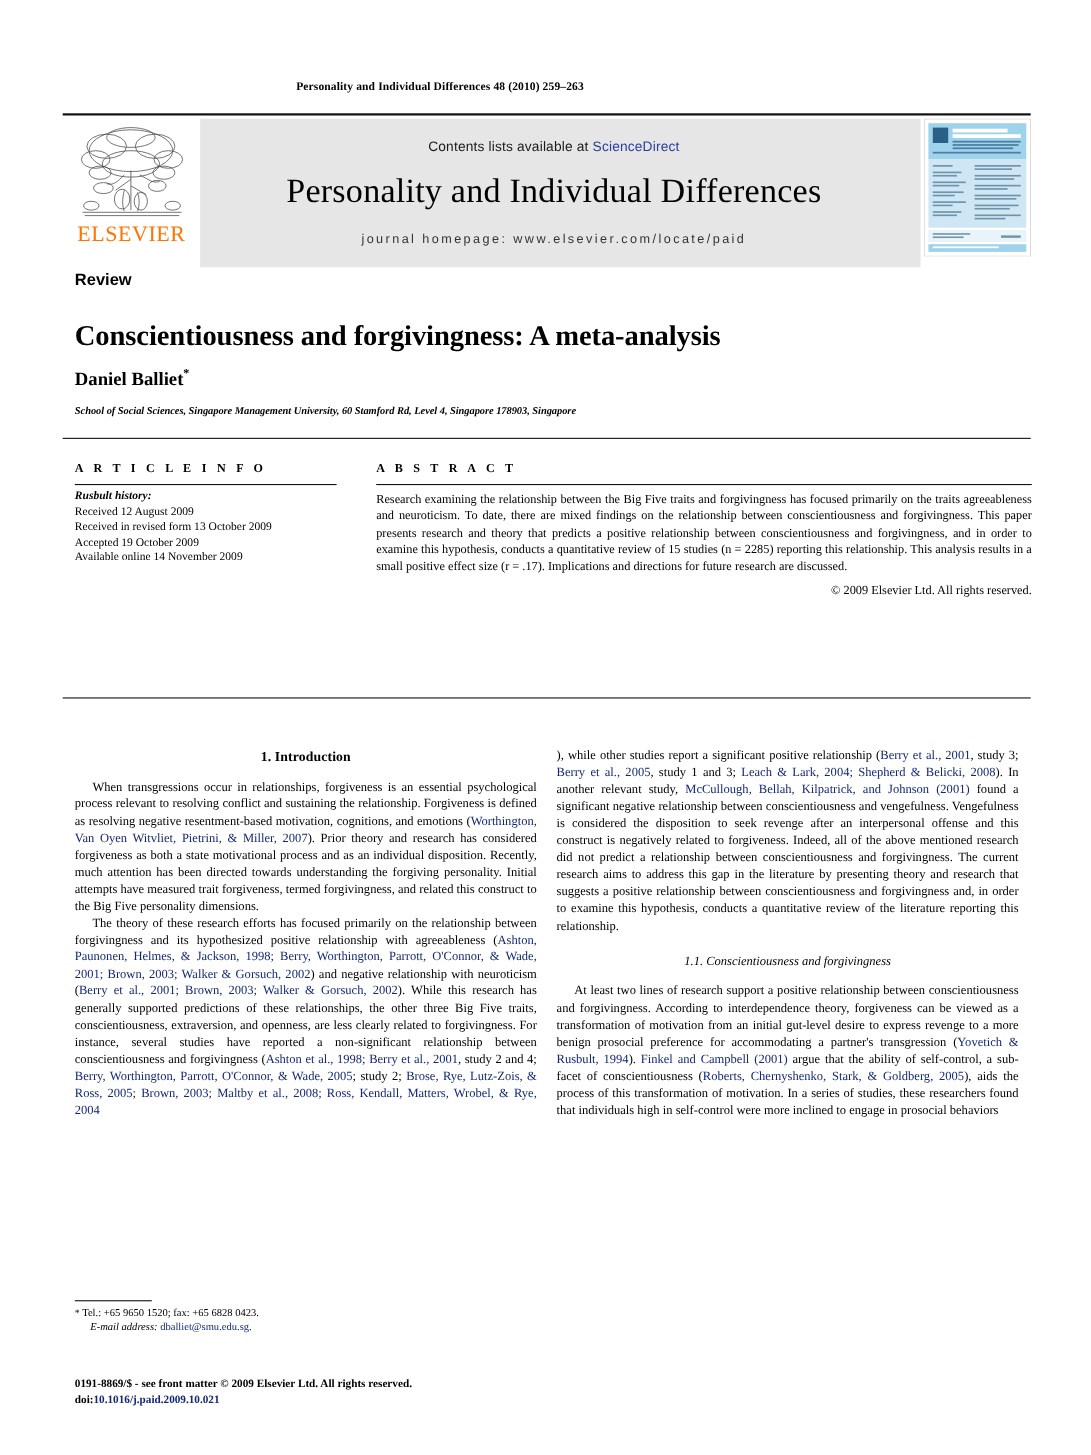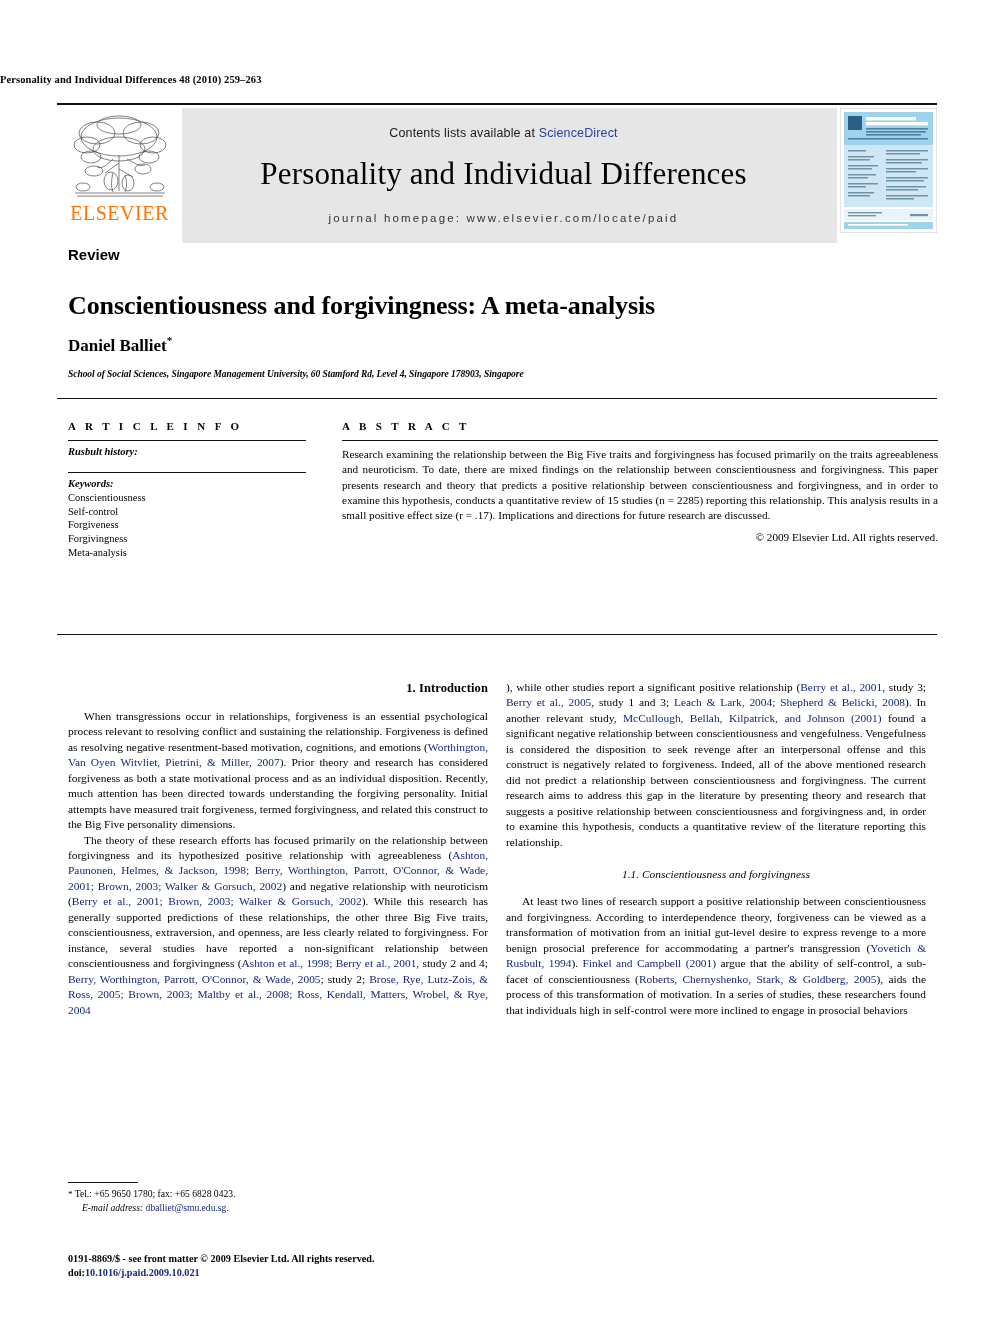--- a/index.html
+++ b/index.html
@@ -19,21 +19,21 @@
     background: #ffffff;
     overflow: hidden;
   }
 
   
   .running-head {
     position: absolute;
     top: 74px;
     left: 0;
     width: 800px;
-    text-align: left;
+    text-align: center;
     font-size: 10.5px;
     font-weight: bold;
     letter-spacing: .1px;
     font-family: "Liberation Serif", serif;
   }
 
   
   .masthead {
     position: absolute;
     left: 57px;
@@ -225,21 +225,21 @@
     font-family: "Liberation Serif", serif;
     -webkit-hyphens: none;
     hyphens: none;
   }
   .col-left  { left: 68px; }
   .col-right { left: 506px; }
   .col h2 {
     font-size: 12.5px;
     font-weight: bold;
     margin: 0 0 12px 0;
-    text-align: right;
+    text-align: center;
     letter-spacing: .1px;
   }
   .col h3 {
     font-size: 11.4px;
     font-weight: normal;
     font-style: italic;
     margin: 17px 0 12px 0;
     text-align: center;
   }
   .col p { margin: 0; text-indent: 16px; }
@@ -384,31 +384,26 @@
   <div class="authors"><span>Daniel Balliet</span><sup>*</sup></div>
   <div class="affiliation">School of Social Sciences, Singapore Management University, 60 Stamford Rd, Level 4, Singapore 178903, Singapore</div>
 
   <div class="info-rule"></div>
   <div class="secthead info">A R T I C L E   I N F O</div>
   <div class="secthead abs">A B S T R A C T</div>
 
   <div class="info-col">
     <div class="hr"></div>
     <div class="lab">Rusbult history:</div>
-    <div class="block2">
-      <div class="hr"></div>
-      <div class="lab">Keywords:</div>
-      <ul>
-        <li>Conscientiousness</li>
-        <li>Self-control</li>
-        <li>Forgiveness</li>
-        <li>Forgivingness</li>
-        <li>Meta-analysis</li>
-      </ul>
-    </div>
+    <ul>
+      <li>Received 12 August 2009</li>
+      <li>Received in revised form 13 October 2009</li>
+      <li>Accepted 19 October 2009</li>
+      <li>Available online 14 November 2009</li>
+    </ul>
   </div>
 
   <div class="abstract-col">
     <div class="hr"></div>
     <div class="abstract-text">Research examining the relationship between the Big Five traits and forgivingness has focused primarily on the traits agreeableness and neuroticism. To date, there are mixed findings on the relationship between conscientiousness and forgivingness. This paper presents research and theory that predicts a positive relationship between conscientiousness and forgivingness, and in order to examine this hypothesis, conducts a quantitative review of 15 studies (n = 2285) reporting this relationship. This analysis results in a small positive effect size (r = .17). Implications and directions for future research are discussed.</div>
     <div class="copyright">© 2009 Elsevier Ltd. All rights reserved.</div>
   </div>
 
   <div class="block-rule"></div>
 
@@ -419,21 +414,21 @@
   </div>
 
   <div class="col col-right">
     <p class="noindent"><span>), while other studies report a significant positive relationship (</span><span class="cite">Berry et al., 2001</span><span>, study 3; </span><span class="cite">Berry et al., 2005</span><span>, study 1 and 3; </span><span class="cite">Leach &amp; Lark, 2004; Shepherd &amp; Belicki, 2008</span><span>). In another relevant study, </span><span class="cite">McCullough, Bellah, Kilpatrick, and Johnson (2001)</span><span> found a significant negative relationship between conscientiousness and vengefulness. Vengefulness is considered the disposition to seek revenge after an interpersonal offense and this construct is negatively related to forgiveness. Indeed, all of the above mentioned research did not predict a relationship between conscientiousness and forgivingness. The current research aims to address this gap in the literature by presenting theory and research that suggests a positive relationship between conscientiousness and forgivingness and, in order to examine this hypothesis, conducts a quantitative review of the literature reporting this relationship.</span></p>
     <h3>1.1. Conscientiousness and forgivingness</h3>
     <p><span>At least two lines of research support a positive relationship between conscientiousness and forgivingness. According to interdependence theory, forgiveness can be viewed as a transformation of motivation from an initial gut-level desire to express revenge to a more benign prosocial preference for accommodating a partner's transgression (</span><span class="cite">Yovetich &amp; Rusbult, 1994</span><span>). </span><span class="cite">Finkel and Campbell (2001)</span><span> argue that the ability of self-control, a sub-facet of conscientiousness (</span><span class="cite">Roberts, Chernyshenko, Stark, &amp; Goldberg, 2005</span><span>), aids the process of this transformation of motivation. In a series of studies, these researchers found that individuals high in self-control were more inclined to engage in prosocial behaviors</span></p>
   </div>
 
   <div class="footnote">
     <div class="rule"></div>
-    <div class="ln"><span class="star">*</span> <span>Tel.: +65 9650 1780; fax: +65 6828 0423.</span></div>
+    <div class="ln"><span class="star">*</span> <span>Tel.: +65 9650 1520; fax: +65 6828 0423.</span></div>
     <div class="ln" style="padding-left:14px;text-indent:0;"><span class="em">E-mail address:</span> <span style="color:#14287a;">dballiet@smu.edu.sg</span>.</div>
   </div>
 
   <div class="footer">
     <div>0191-8869/$ - see front matter © 2009 Elsevier Ltd. All rights reserved.</div>
     <div><span>doi:</span><span class="link">10.1016/j.paid.2009.10.021</span></div>
   </div>
 
 </div>
 

